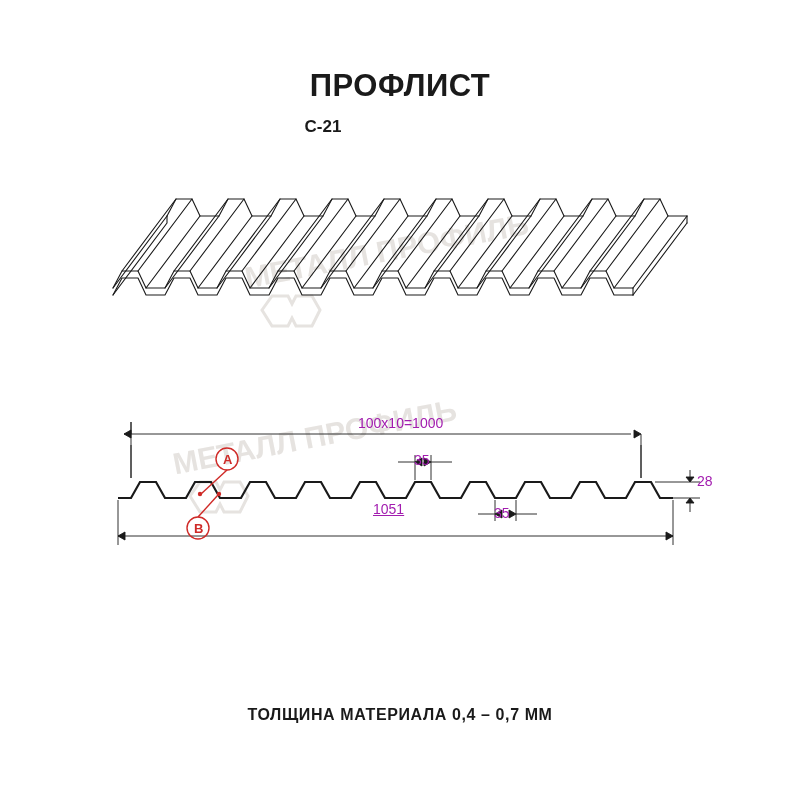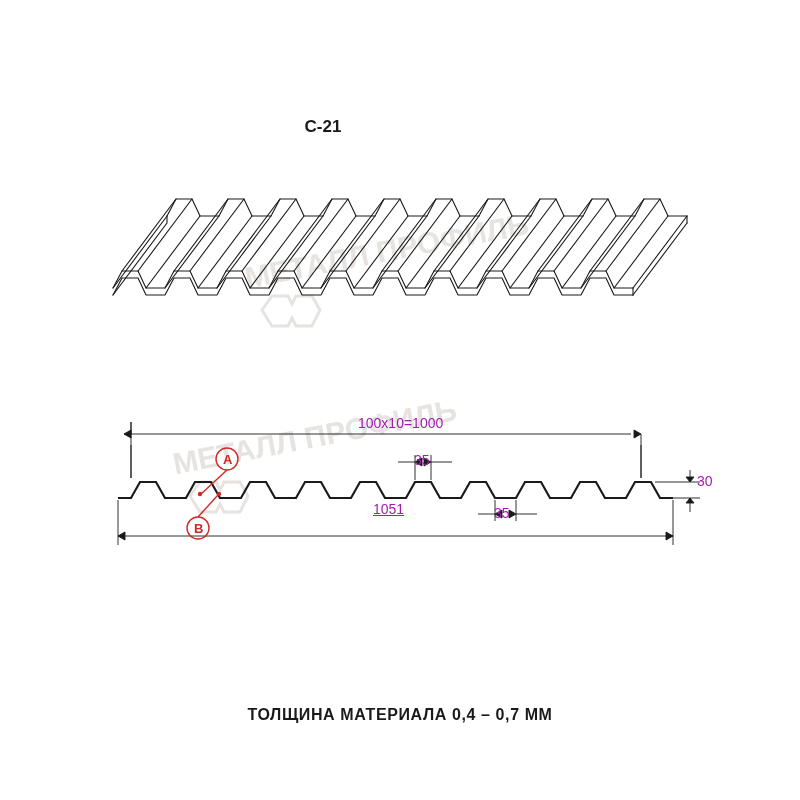--- a/index.html
+++ b/index.html
@@ -87,20 +87,21 @@
     font-size: 13px;
     font-weight: bold;
     color: #cf2a27;
   }
 </style>
 </head>
 <body>
 
 <div class="page">
 
+  <div class="title">ПРОФЛИСТ</div>
   <div class="subtitle">С-21</div>
 
   <div class="wm wm1">МЕТАЛЛ ПРОФИЛЬ</div>
   <div class="wm wm2">МЕТАЛЛ ПРОФИЛЬ</div>
 
   <svg class="art" viewBox="0 0 800 800">
     <defs>
       <g id="wmlogo">
         <path d="M0 14 L10 0 L26 0 L30 8 L34 0 L50 0 L58 14 L50 30 L34 30 L30 22 L26 30 L10 30 Z" fill="none" stroke="#e6e3e0" stroke-width="3"></path>
       </g>
@@ -241,19 +242,19 @@
       <path d="M198 517 L218 495"></path>
       <circle cx="200" cy="494" r="2.2" fill="#cf2a27" stroke="none"></circle>
       <circle cx="219" cy="494" r="2.2" fill="#cf2a27" stroke="none"></circle>
     </g>
   </svg>
 
   <div class="dimtext" style="top:415px; left:358px;">100x10=1000</div>
   <div class="dimtext" style="top:501px; left:373px;text-decoration:underline;">1051</div>
   <div class="dimtext" style="top:452px; left:414px;">35</div>
   <div class="dimtext" style="top:505px; left:494px;">35</div>
-  <div class="dimtext" style="top:473px; left:697px;">30</div>
+  <div class="dimtext" style="top:473px; left:697px;">28</div>
 
   <div class="balloon-label" style="top:452px; left:223px;">A</div>
   <div class="balloon-label" style="top:521px; left:194px;">B</div>
 
   <div class="footer">ТОЛЩИНА МАТЕРИАЛА 0,4 – 0,7 ММ</div>
 </div>
 
 </body></html>

